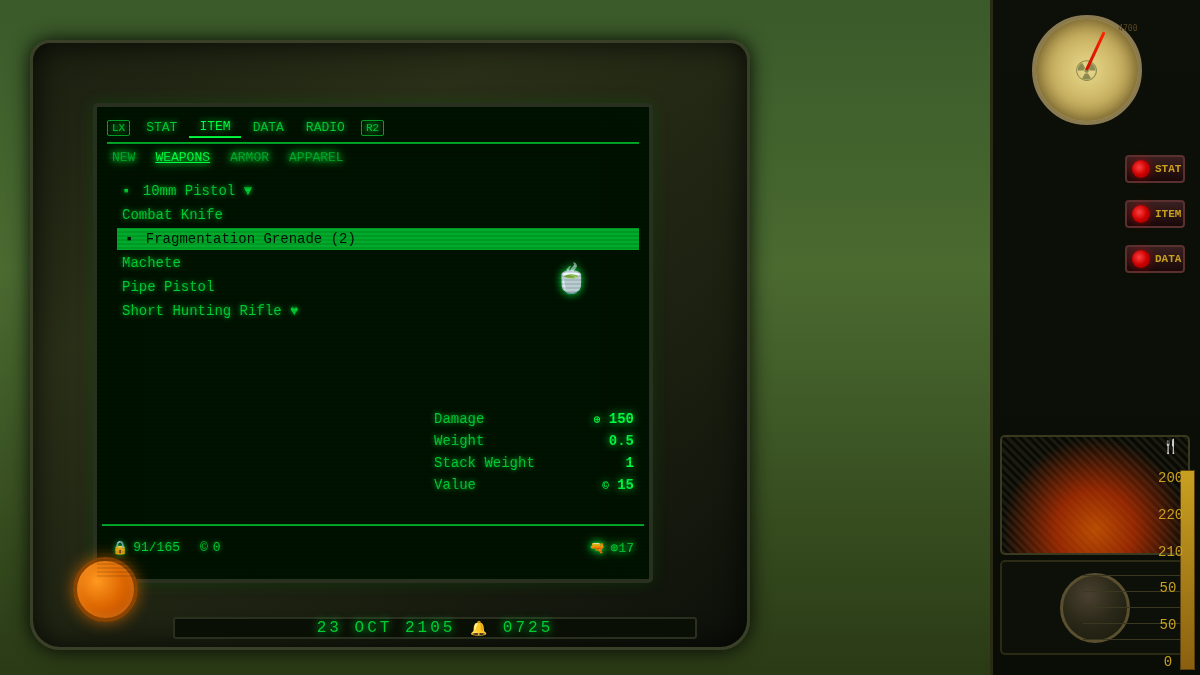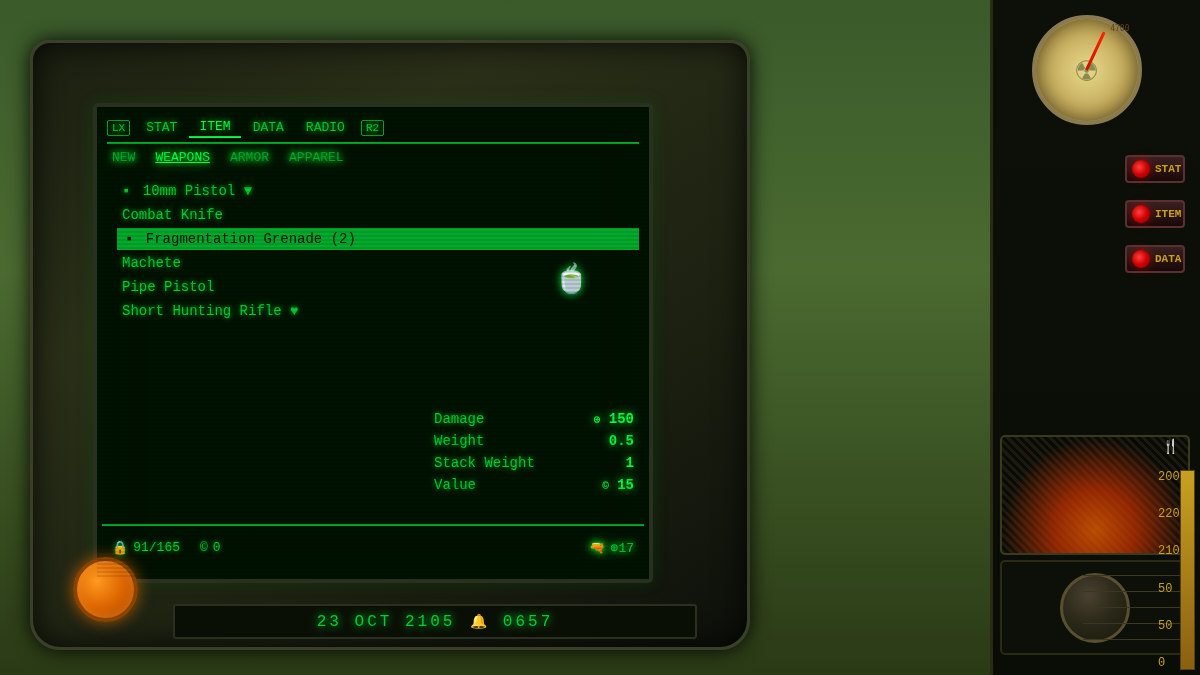--- a/index.html
+++ b/index.html
@@ -265,21 +265,21 @@
       border: 4px solid #884400;
       box-shadow: 0 0 15px rgba(255, 120, 0, 0.6), inset 0 0 10px rgba(255,200,100,0.3);
     }
 
     
     .datetime-bar {
       position: absolute;
       bottom: 8px;
       left: 140px;
       right: 50px;
-      height: 35px;
+      height: 22px;
       background: #0a0f05;
       border: 2px solid #2a3020;
       border-radius: 3px;
       display: flex;
       align-items: center;
       justify-content: center;
       gap: 15px;
     }
     .datetime-text {
       color: #00cc33;
@@ -412,23 +412,23 @@
       position: absolute;
       bottom: 5px;
       right: 22px;
       width: 20px;
       height: 200px;
       display: flex;
       flex-direction: column-reverse;
       justify-content: space-between;
     }
     .scale-mark {
-      font-size: 12px;
+      font-size: 14px;
       color: #c8a020;
-      text-align: left;
+      text-align: center;
     }
 
     
     .utensil-icon {
       position: absolute;
       bottom: 220px;
       right: 20px;
       color: #c8a020;
       font-size: 14px;
     }
@@ -536,35 +536,35 @@
         </div>
 
       </div>
     </div>
 
     <div class="orange-button"></div>
 
     <div class="datetime-bar">
       <span class="datetime-text">23 OCT 2105</span>
       <span class="bell-icon">🔔</span>
-      <span class="datetime-text">0657</span>
+      <span class="datetime-text">0725</span>
     </div>
 
   </div>
 </div>
 
 <div style="position:absolute; right:0; top:0; width:210px; height:675px; background: linear-gradient(180deg, #0d1008 0%, #0a0d05 100%); border-left: 3px solid #2a2a15;">
 
   <div style="position:absolute; top:15px; left:50%; transform:translateX(-50%); width:130px; height:130px;">
     <div class="gauge-circle">
       <div style="font-size:35px; color:#334422; opacity:0.5;">☢</div>
 
       <div style="position:absolute; width:3px; height:42px; background: linear-gradient(180deg, #ff2200, #cc1100); transform-origin: bottom center; transform: rotate(25deg); bottom:50%; left:50%; margin-left:-1.5px; border-radius:2px 2px 0 0;"></div>
 
-      <div style="position:absolute; top:5px; right:8px; font-size:8px; color:#5a4420; font-family: monospace;">4700</div>
+      <div style="position:absolute; top:5px; right:0; font-size:8px; color:#5a4420; font-family: monospace;">4700</div>
     </div>
   </div>
 
   <div class="right-button btn-stat" style="top:155px;">
     <div class="right-button-led"></div>
     <span class="right-button-label">STAT</span>
   </div>
 
   <div class="right-button btn-item" style="top:200px;">
     <div class="right-button-led"></div>

